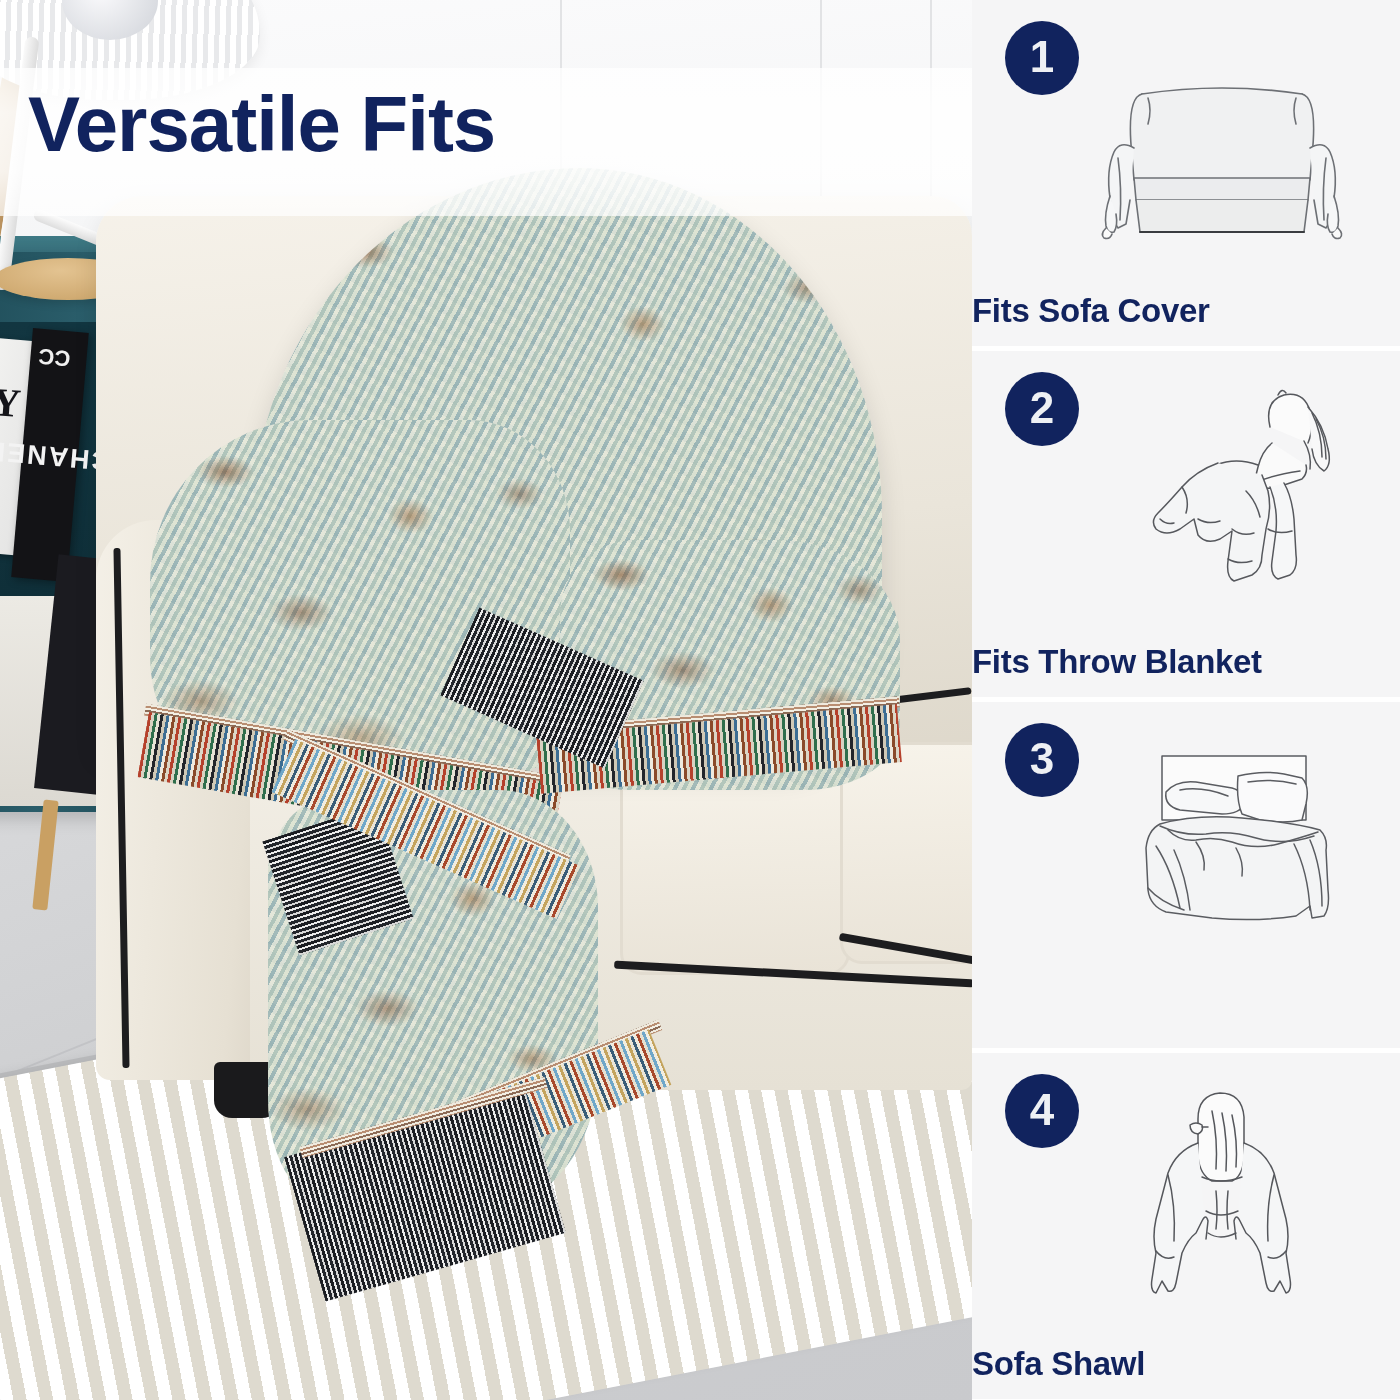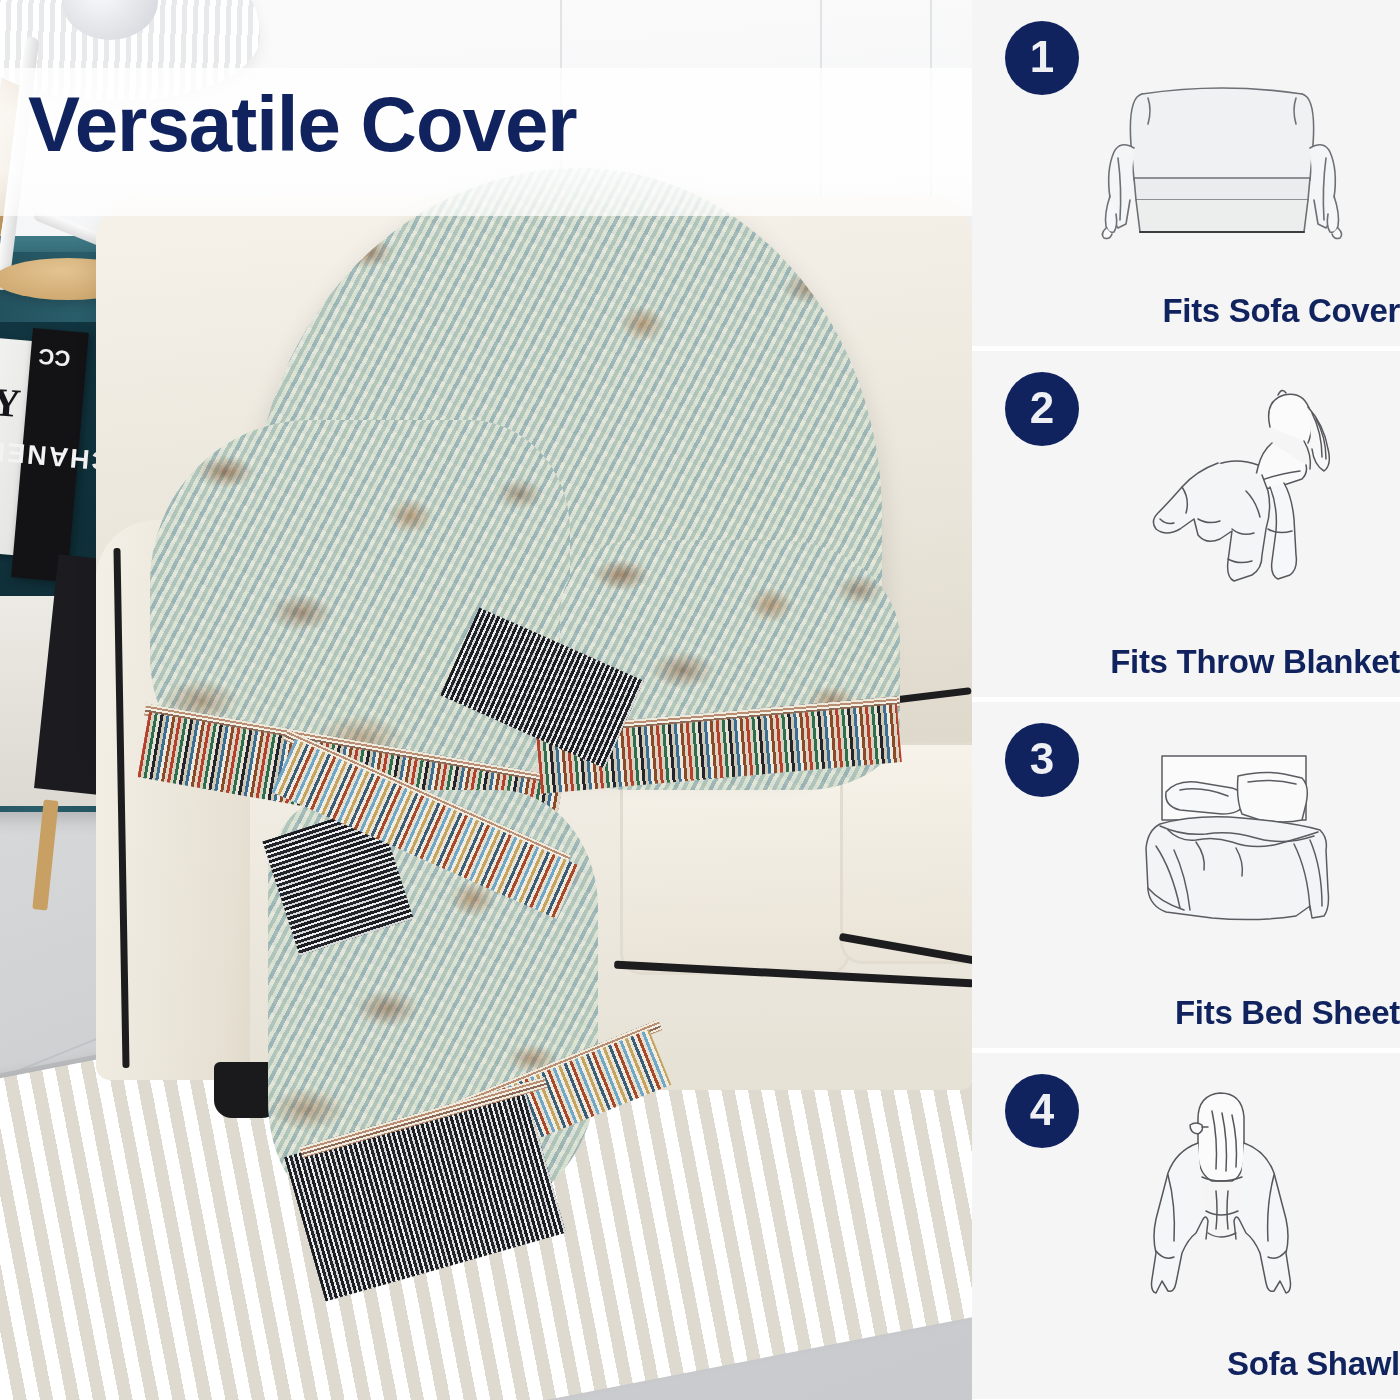--- a/index.html
+++ b/index.html
@@ -153,21 +153,21 @@
   #rail { position:absolute; left:972px; top:0; width:428px; height:1400px;
           background:#ffffff; }
   .sect { position:relative; width:428px; height:346px; background:#f5f5f6; }
   .sect + .sect { margin-top:5px; }
   .num { position:absolute; left:33px; top:21px; width:74px; height:74px;
          border-radius:50%; background:#11235E; color:#eef0f4; font-size:44px;
          font-weight:700; display:flex; align-items:center; justify-content:center;
          line-height:1; padding-bottom:3px; }
   .art { position:absolute; left:84px; top:28px; width:330px; height:238px; }
   .art svg { width:100%; height:100%; display:block; }
-  .cap { position:absolute; left:0; bottom:16px; width:428px; text-align:right;
+  .cap { position:absolute; left:0; bottom:16px; width:428px; text-align:left;
          font-size:33px; font-weight:700; color:#11235E; letter-spacing:-.3px; }
 </style>
 </head>
 <body>
 
 <div id="stage">
 
   <div id="photo">
 
     <div class="wall"></div>
@@ -240,21 +240,21 @@
          border-radius:26% 30% 34% 22%/20% 28% 34% 26%;"></div>
     <div class="fringe-dark" style="left:278px;top:820px;width:120px;height:120px;transform:rotate(72deg);"></div>
     <div class="band" style="left:272px;top:792px;width:310px;height:11px;transform:rotate(24deg);"></div>
     <div class="fringe-blue" style="left:270px;top:800px;width:312px;height:58px;transform:rotate(24deg);"></div>
     <div class="band" style="left:400px;top:1070px;width:270px;height:11px;transform:rotate(-22deg);"></div>
     <div class="fringe-blue" style="left:398px;top:1078px;width:272px;height:60px;transform:rotate(-22deg);"></div>
     <div class="fringe-dark" style="left:300px;top:1120px;width:250px;height:150px;transform:rotate(-16deg);"></div>
     <div class="band" style="left:296px;top:1112px;width:255px;height:11px;transform:rotate(-16deg);"></div>
 
     <div id="title-band"></div>
-    <div id="title-text">Versatile Cover</div>
+    <div id="title-text">Versatile Fits</div>
   </div>
 
   <div id="rail">
 
     <div class="sect">
       <div class="num">1</div>
       <div class="art">
         <svg viewBox="0 0 330 238" fill="none" stroke="#6d7075" stroke-width="1.6" stroke-linecap="round" stroke-linejoin="round">
           <path d="M78 120 Q72 72 86 66 L246 66 Q260 72 254 120" fill="#f2f3f4"></path>
           <path d="M86 66 Q166 54 246 66 Q262 70 256 128 L254 152 L78 152 L76 128 Q70 70 86 66Z" fill="#f0f1f2"></path>
@@ -332,21 +332,20 @@
           <path d="M112 100 Q124 112 140 110 Q158 106 176 112 Q198 120 222 114 Q244 108 262 102"></path>
           <path d="M100 116 Q116 140 124 178"></path>
           <path d="M118 120 Q130 146 134 180"></path>
           <path d="M238 114 Q252 142 254 180"></path>
           <path d="M254 110 Q266 138 266 176"></path>
           <path d="M92 158 Q104 172 128 180"></path>
           <path d="M140 112 Q150 126 148 140"></path>
           <path d="M180 118 Q188 132 186 146"></path>
         </svg>
       </div>
-      <div class="cap">Fits Bed Sheet</div>
     </div>
 
     <div class="sect">
       <div class="num">4</div>
       <div class="art">
         <svg viewBox="0 0 330 238" fill="none" stroke="#55575c" stroke-width="1.5" stroke-linecap="round" stroke-linejoin="round">
 
           <path d="M142 38 Q142 14 164 12 Q186 12 188 36 L188 78 Q186 96 176 100
                    L156 100 Q144 94 142 76Z" fill="#fbfbfb"></path>
           <path d="M156 30 Q162 58 160 88"></path>

